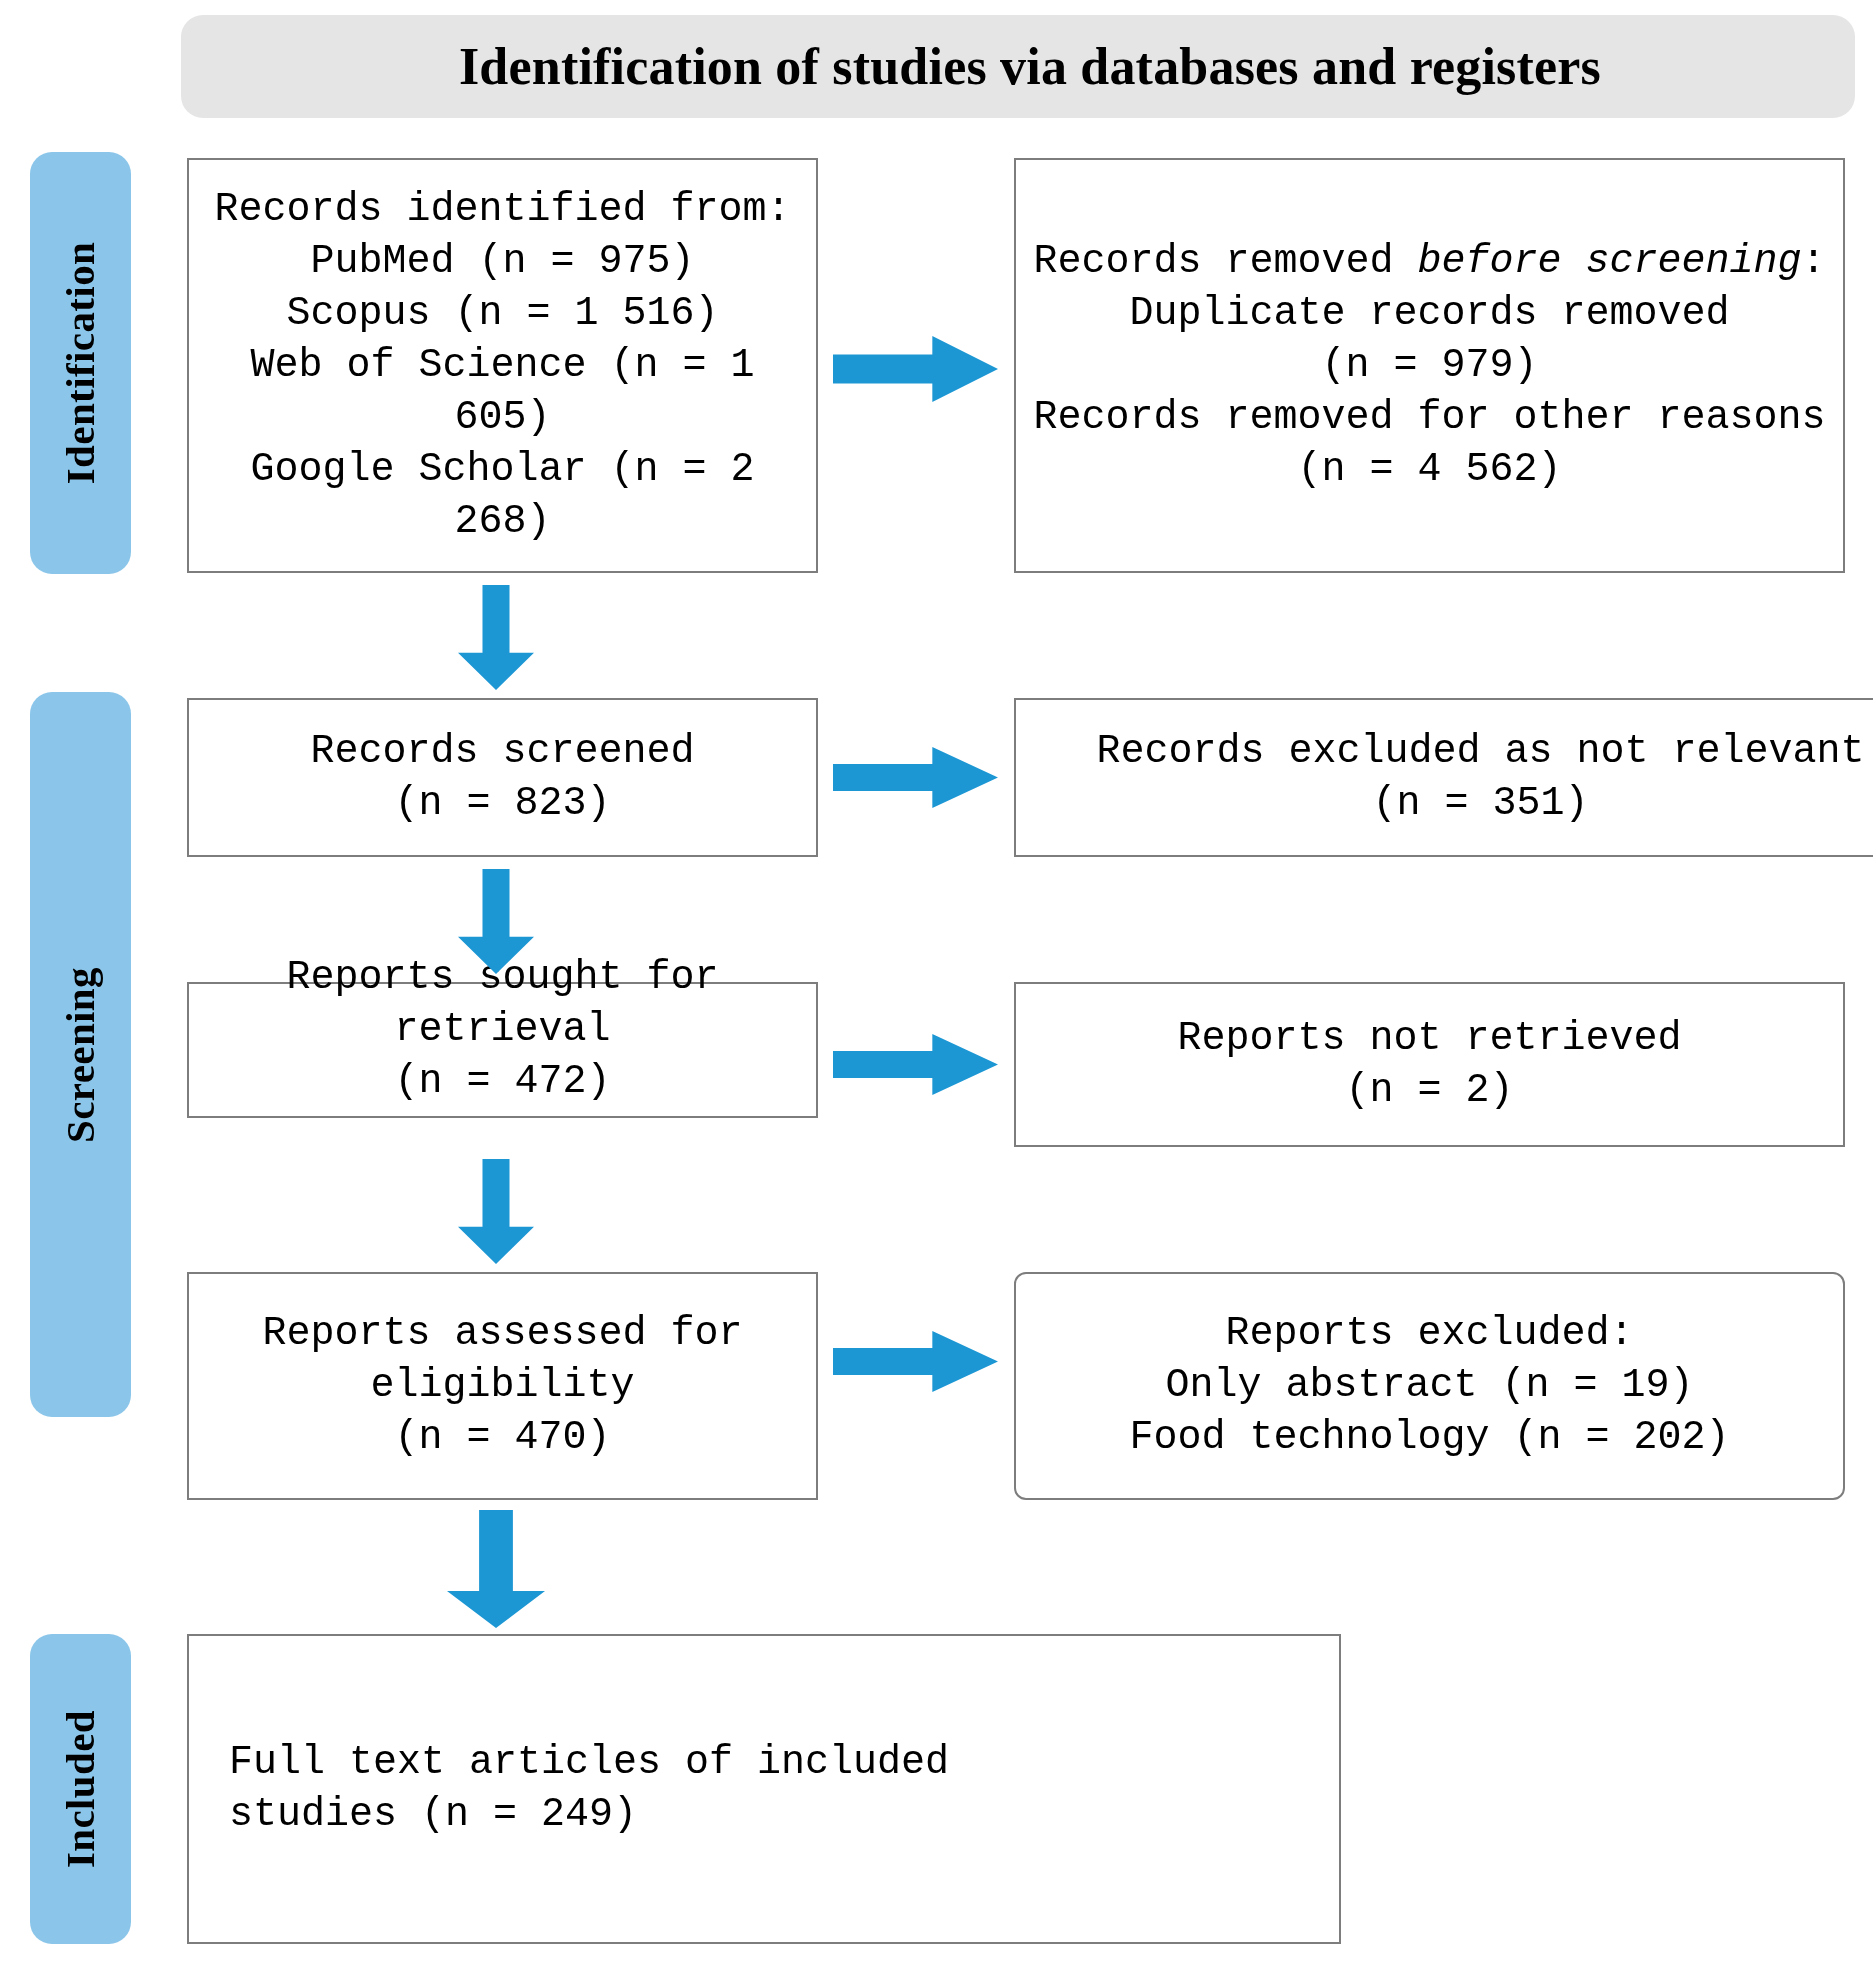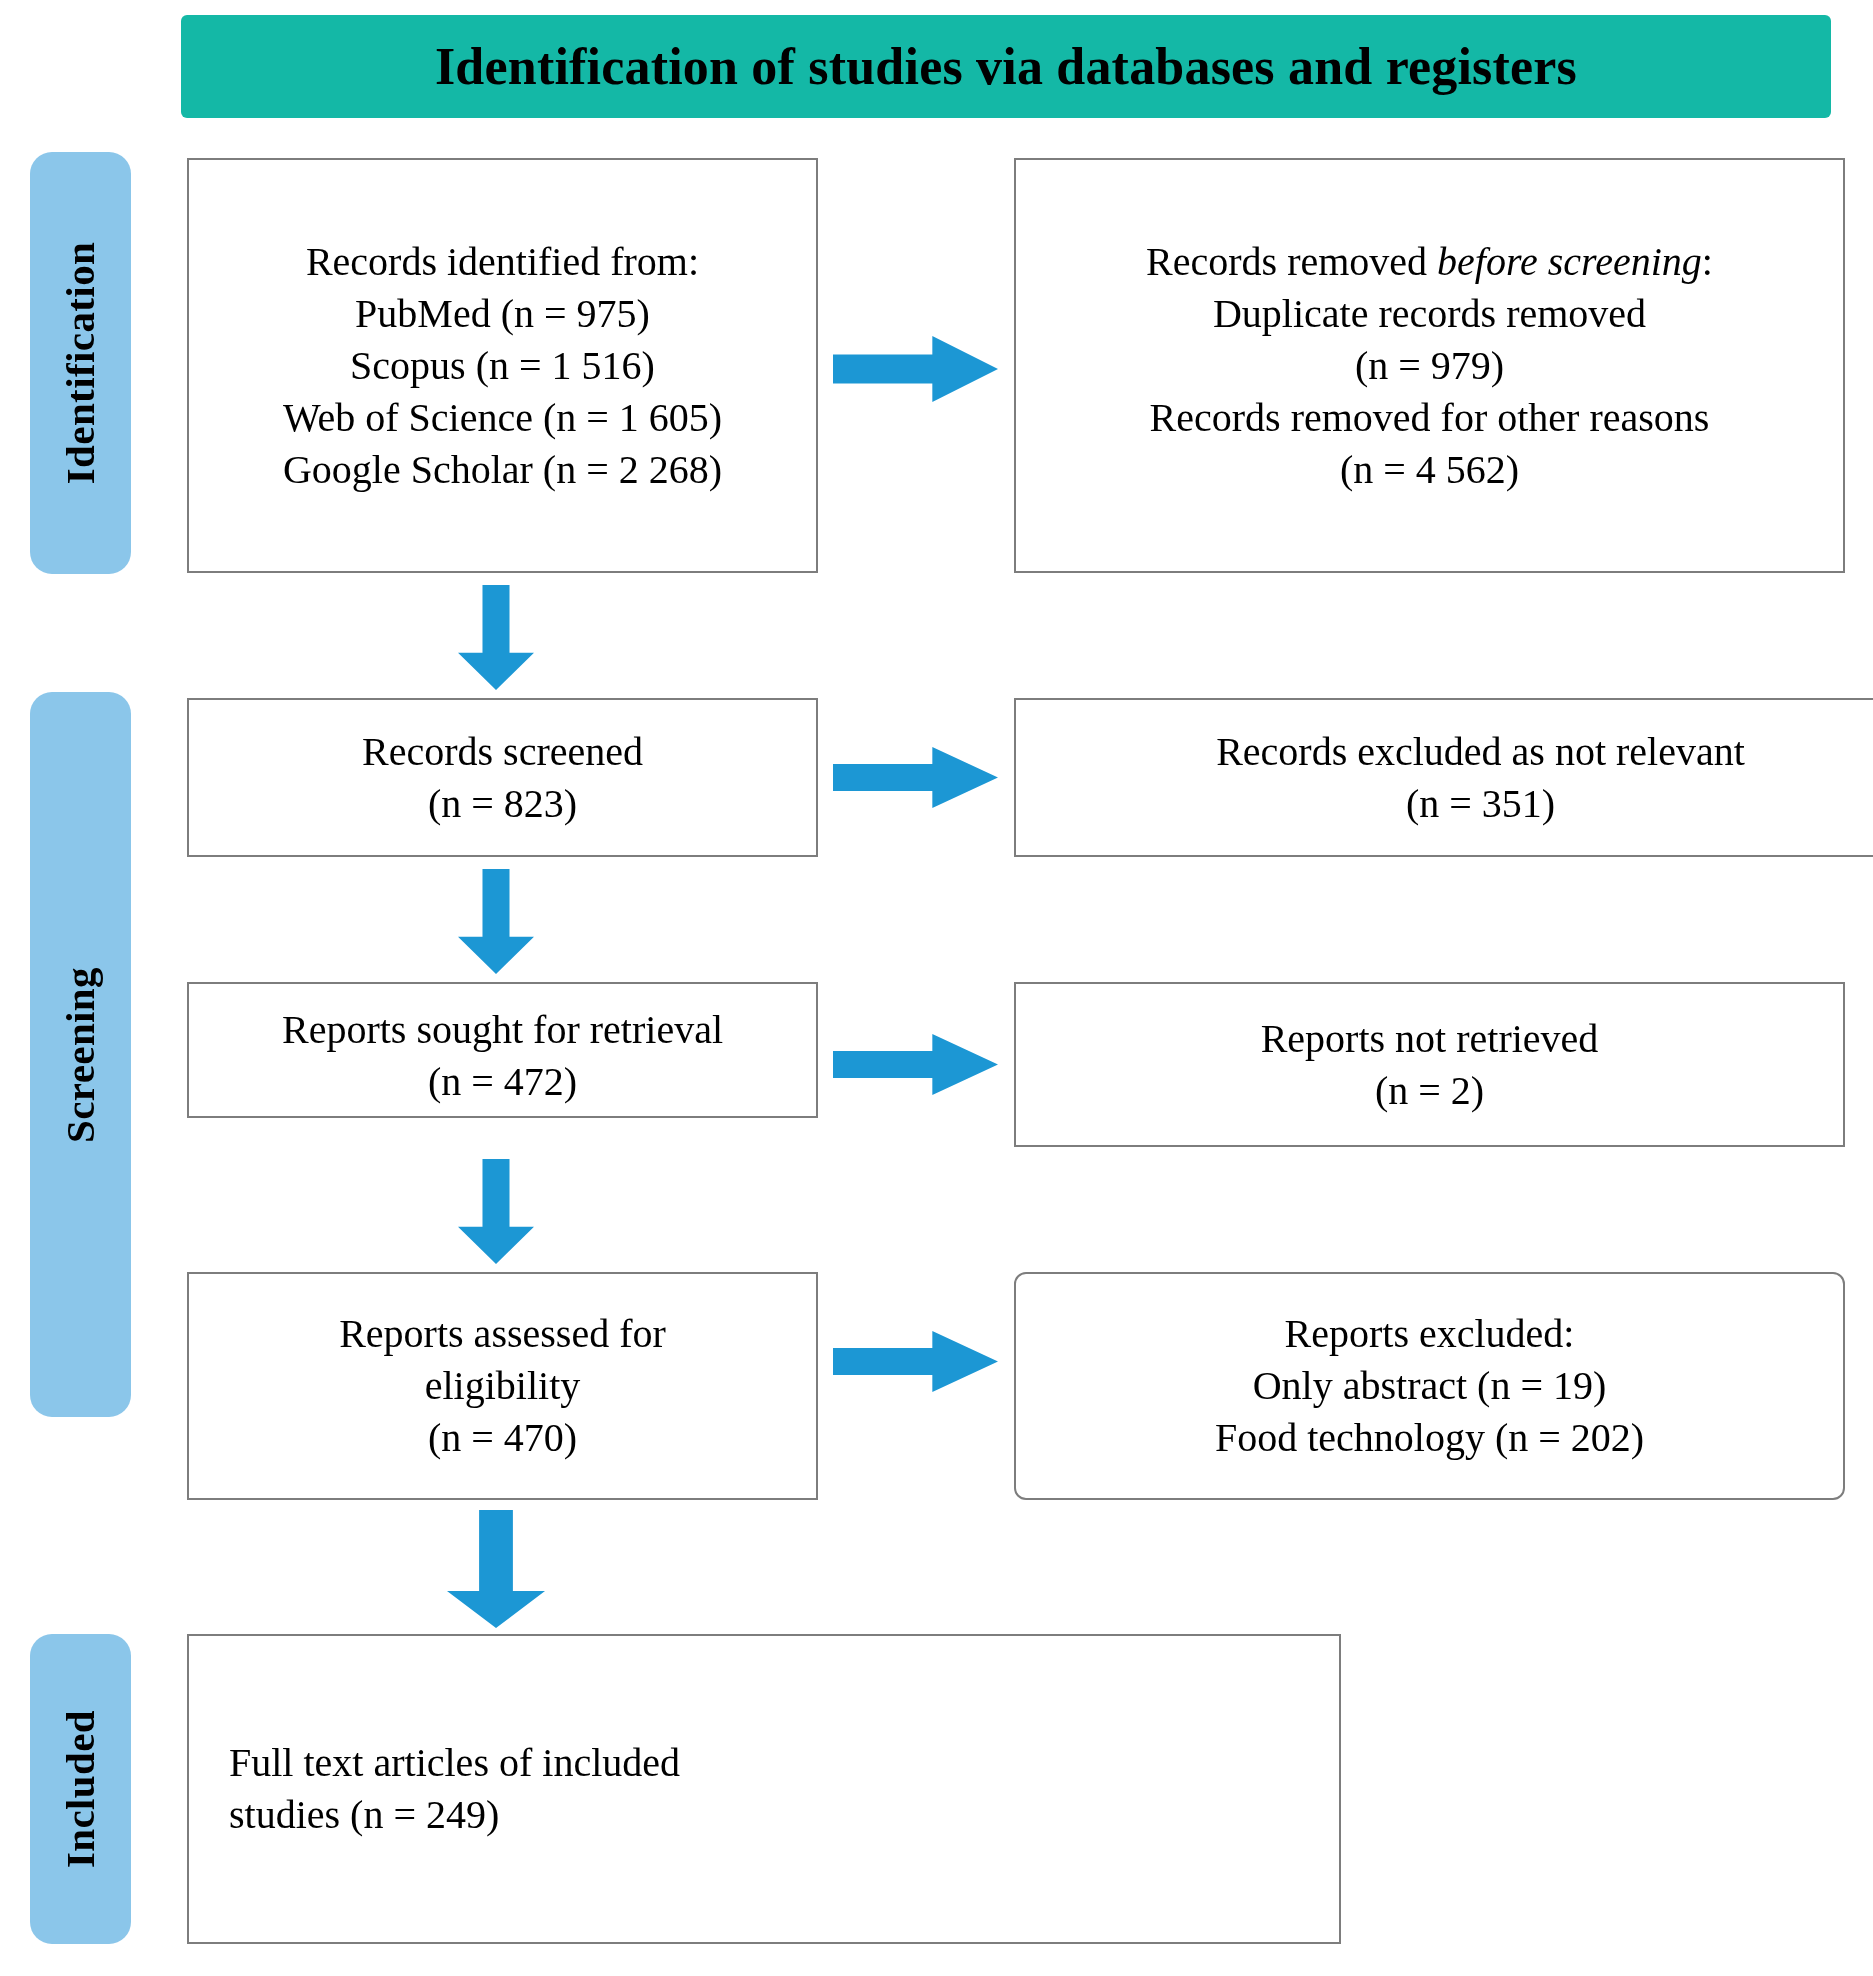--- a/index.html
+++ b/index.html
@@ -16,25 +16,26 @@
     overflow: hidden;
   }
 
   
   .banner {
     position: absolute;
     left: 181px;
     top: 15px;
     width: 1650px;
     height: 103px;
-    background: #14b8a6;
-    border-radius: 6px;
+    background: #e5e5e5;
+    border-radius: 22px;
     display: flex;
     align-items: center;
     justify-content: center;
+    padding-left: 24px;
   }
   .banner-title {
     font-size: 52px;
     font-weight: bold;
     color: #000000;
     letter-spacing: 0.2px;
     white-space: nowrap;
   }
 
   
@@ -61,20 +62,21 @@
   
   .box {
     position: absolute;
     background: #ffffff;
     border: 2.5px solid #7d7d7d;
     box-sizing: border-box;
     display: flex;
     align-items: center;
     justify-content: center;
     padding: 8.4px 15px;
+    font-family: Liberation Mono, monospace;
   }
   .box-text {
     font-size: 40px;
     line-height: 1.30;
     color: #000000;
     text-align: center;
     width: 100%;
   }
   .box-text .ital { font-style: italic; }
   .box.left-align .box-text { text-align: left; padding-left: 25px; }

